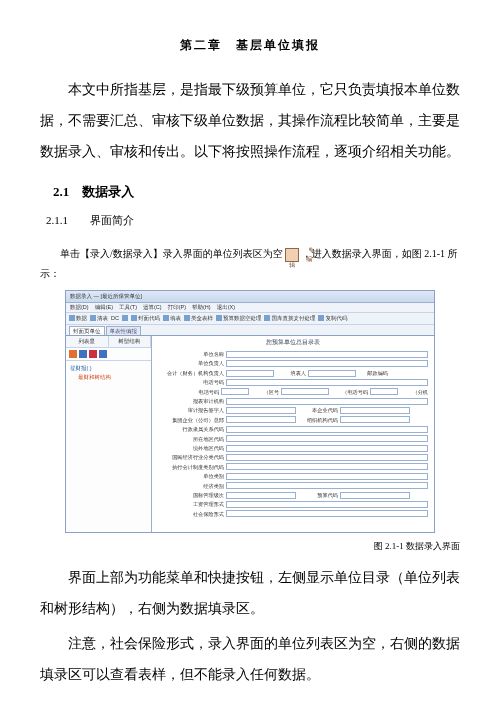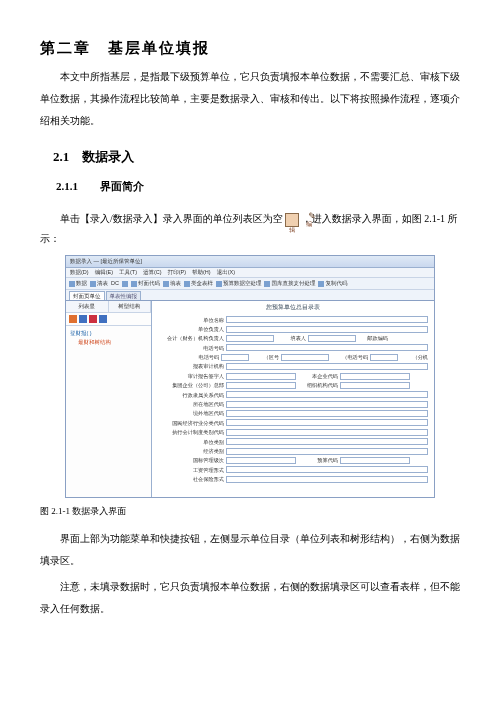--- a/index.html
+++ b/index.html
@@ -7,34 +7,34 @@
     width: 500px;
     height: 708px;
     background: #fff;
     font-family: "SimSun", "宋体", serif;
     font-size: 10px;
     color: #000;
     padding: 36px 40px 20px 40px;
     line-height: 1.6;
   }
   .chapter-title {
-    font-size: 15px;
+    text-align: center;
+    font-size: 12px;
     font-weight: bold;
-    margin-bottom: 7px;
+    margin-bottom: 20px;
     letter-spacing: 2px;
   }
   .para {
     text-indent: 2em;
-    font-size: 10px;
+    font-size: 14px;
     line-height: 2.2;
     margin-bottom: 4px;
-    font-family: Liberation Mono, monospace;
   }
   .h2 { font-size: 13px; font-weight: bold; margin: 14px 0 10px 13px; }
-  .h3 { font-size: 11px; font-weight: bold; margin: 2px 0 14px 16px; }
+  .h3 { font-size: 11px; font-weight: normal; margin: 2px 0 14px 6px; }
   .with-icon { display: block; text-indent: 2em; line-height: 2; }
   .edit-icon {
     display: inline-block;
     width: 14px; height: 14px;
     background: #f0d0b0;
     border: 1px solid #8a6a4a;
     vertical-align: middle;
     position: relative;
     font-size: 6px;
     line-height: 6px;
@@ -131,21 +131,21 @@
   .fld {
     flex: 1;
     height: 7px;
     border: 1px solid #9ab0d0;
     background: #fff;
   }
   .fld.short { flex: 0 0 48px; }
   .fld.mid { flex: 0 0 70px; }
   .fld.tiny { flex: 0 0 28px; }
   .caption {
-    text-align: left;
+    text-align: right;
     font-size: 9px;
     margin: 6px 0 10px 0;
   }
 </style>
 </head>
 <body>
 
 <div class="chapter-title">第二章　基层单位填报</div>
 
 <p class="para">本文中所指基层，是指最下级预算单位，它只负责填报本单位数据，不需要汇总、审核下级单位数据，其操作流程比较简单，主要是数据录入、审核和传出。以下将按照操作流程，逐项介绍相关功能。</p>
@@ -323,13 +323,13 @@
             <div class="fld"></div>
           </div>
       </div>
     </div>
   </div>
 </div>
 
 <div class="caption">图 2.1-1 数据录入界面</div>
 
 <p class="para">界面上部为功能菜单和快捷按钮，左侧显示单位目录（单位列表和树形结构），右侧为数据填录区。</p>
-<p class="para">注意，未填录数据时，它只负责填报本单位数据，右侧的数据填录区可以查看表样，但不能录入任何数据。</p>
+<p class="para">注意，社会保险形式，录入界面的单位列表区为空，右侧的数据填录区可以查看表样，但不能录入任何数据。</p>
 
 </body></html>

